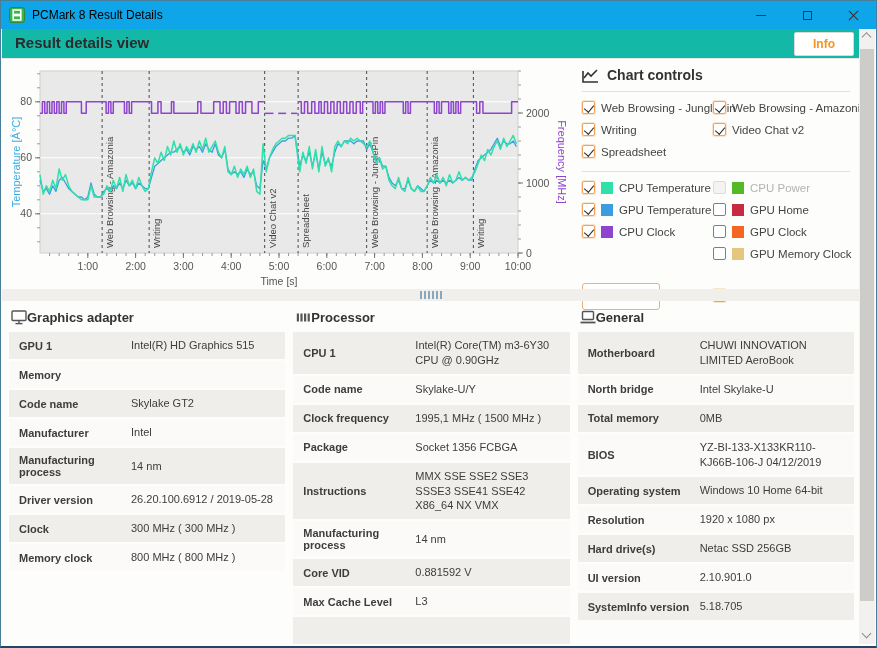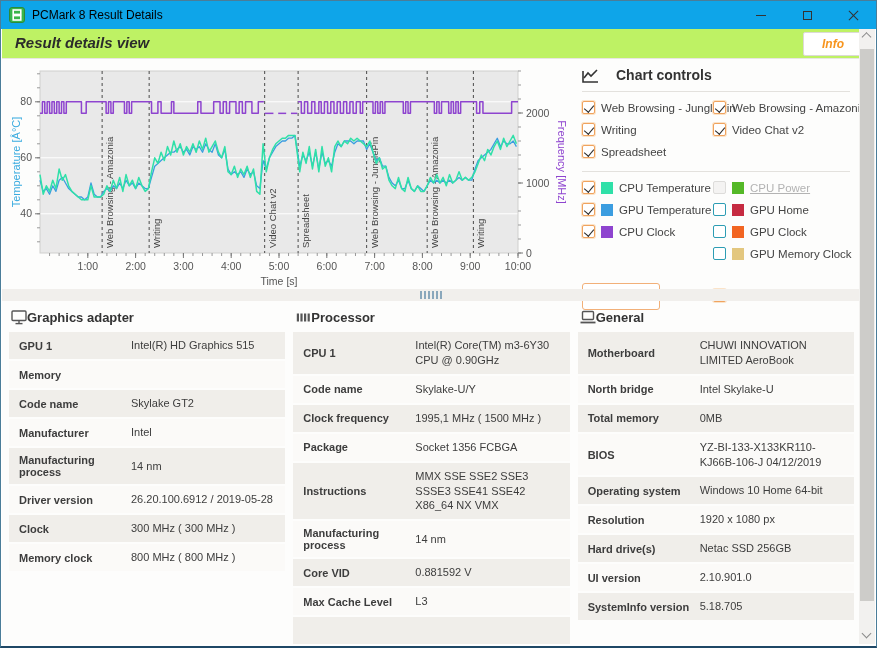--- a/index.html
+++ b/index.html
@@ -16,41 +16,41 @@
   .win-btns { position:absolute; right:0; top:0; height:28px; display:flex; }
   .win-btn { width:46px; height:28px; display:flex; align-items:center; justify-content:center; cursor:default; }
   .g-min { width:10px; height:1px; background:#333; display:block; }
   .g-max { width:9px; height:9px; border:1px solid #333; display:block; }
   .g-close { position:relative; width:11px; height:11px; display:block; }
   .g-close::before,.g-close::after { content:""; position:absolute; left:-1px; top:5px; width:13px; height:1px; background:#333; }
   .g-close::before { transform:rotate(45deg); }
   .g-close::after { transform:rotate(-45deg); }
 
   
-  .header { position:absolute; top:28px; left:1px; right:3px; height:30px;
-    background:#bef264; border-bottom:1px solid #e8e6e2;font-style:italic; }
+  .header { position:absolute; top:28px; left:1px; right:12px; height:30px;
+    background:#14b8a6; border-bottom:1px solid #e8e6e2; }
   .page-title { position:absolute; left:13px; top:5px; font-size:15px; font-weight:bold; color:#2b2b2b; }
   .info-btn { position:absolute; right:10px; top:3px; width:60px; height:24px; background:#fff;
     border:1px solid #dcdad6; border-radius:2px; color:#f7941d; font-weight:bold;
     font-size:12px; text-align:center; line-height:22px; cursor:pointer; }
 
   
   .content { position:absolute; top:58px; left:1px; right:17px; bottom:2px; background:#fdfdfc; }
 
   
   .chart-wrap { position:absolute; left:8px; top:4px; width:562px; height:232px; }
   svg text { font-family:"Liberation Sans","DejaVu Sans",sans-serif; }
 
   
   .controls { position:absolute; left:580px; top:8px; width:268px; }
-  .controls-title { display:flex; align-items:center; gap:17px; font-size:14px; font-weight:bold; color:#333; margin-bottom:8px; }
+  .controls-title { display:flex; align-items:center; gap:8px; font-size:14px; font-weight:bold; color:#333; margin-bottom:8px; }
   .controls hr { border:none; border-top:1px solid #e3e1dd; margin:7px 0 9px 0; }
   .cb-grid { display:grid; grid-template-columns:127px auto; row-gap:9px; column-gap:4px; }
   .cb-item { display:flex; align-items:center; gap:6px; font-size:11.5px; color:#444; cursor:pointer; white-space:nowrap; }
-  .cb-item.disabled { color:#b3b3b3; cursor:default;text-decoration:underline; }
+  .cb-item.disabled { color:#b3b3b3; cursor:default; }
   .cb { width:13px; height:13px; border-radius:2px; background:#fff; flex:0 0 13px; position:relative; }
   .cb.checked { border:1px solid #f0a35e; box-shadow:0 0 0 1px #fbe3c8; }
   .cb.unchecked { border:1px solid #2d9db4; }
   .cb.discb { border:1px solid #dddcda; background:#f4f3f2; }
   .cb.checked::after { content:""; position:absolute; left:2.5px; top:0.5px; width:5px; height:8px;
     border:solid #2b2b2b; border-width:0 1.6px 1.6px 0; transform:rotate(40deg); }
   .swatch { width:12px; height:12px; flex:0 0 12px; }
   .reset-btn { margin-top:14px; width:78px; height:27px; background:#fff; border:1px solid #f2b079;
     border-radius:3px; color:#f57e20; font-weight:bold; font-size:12px; text-align:center;
     line-height:25px; cursor:pointer; }

